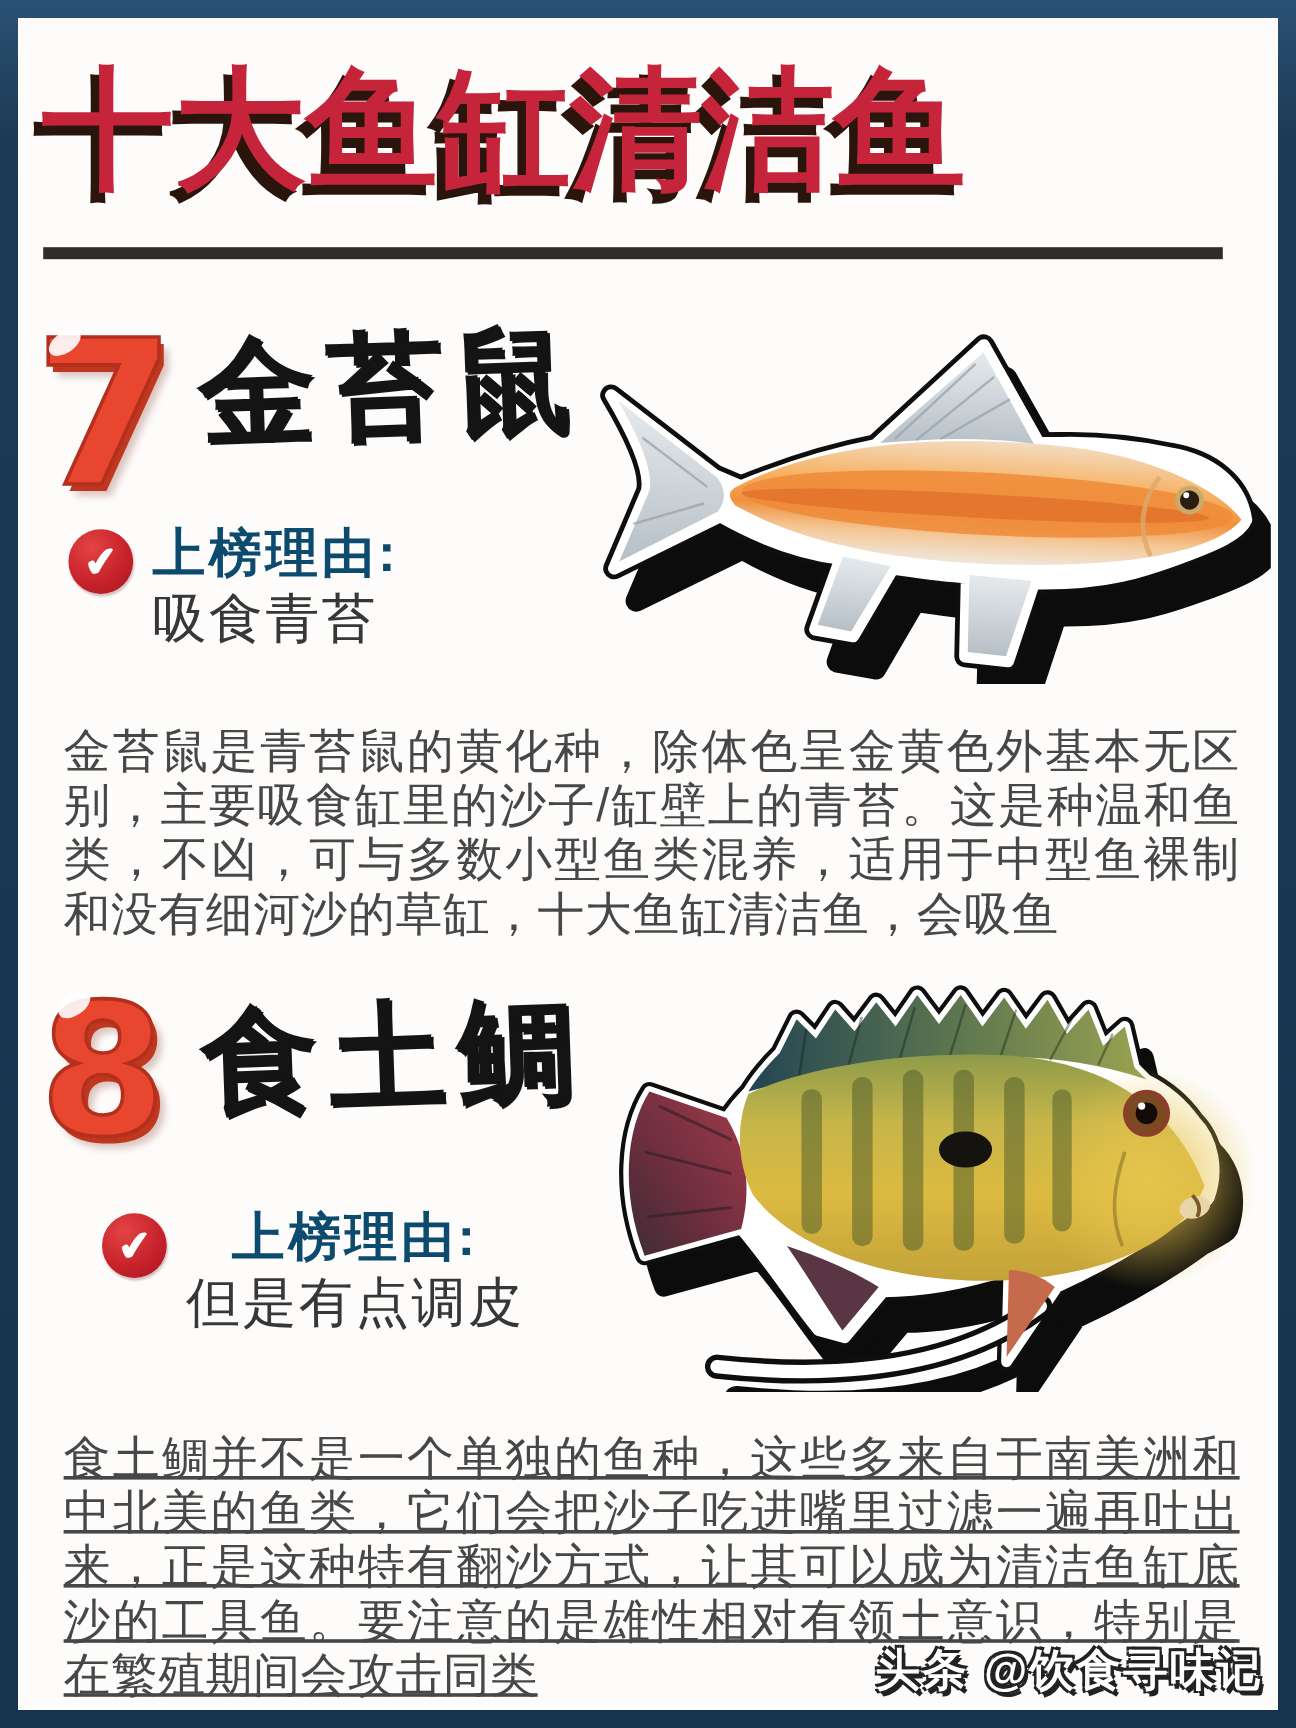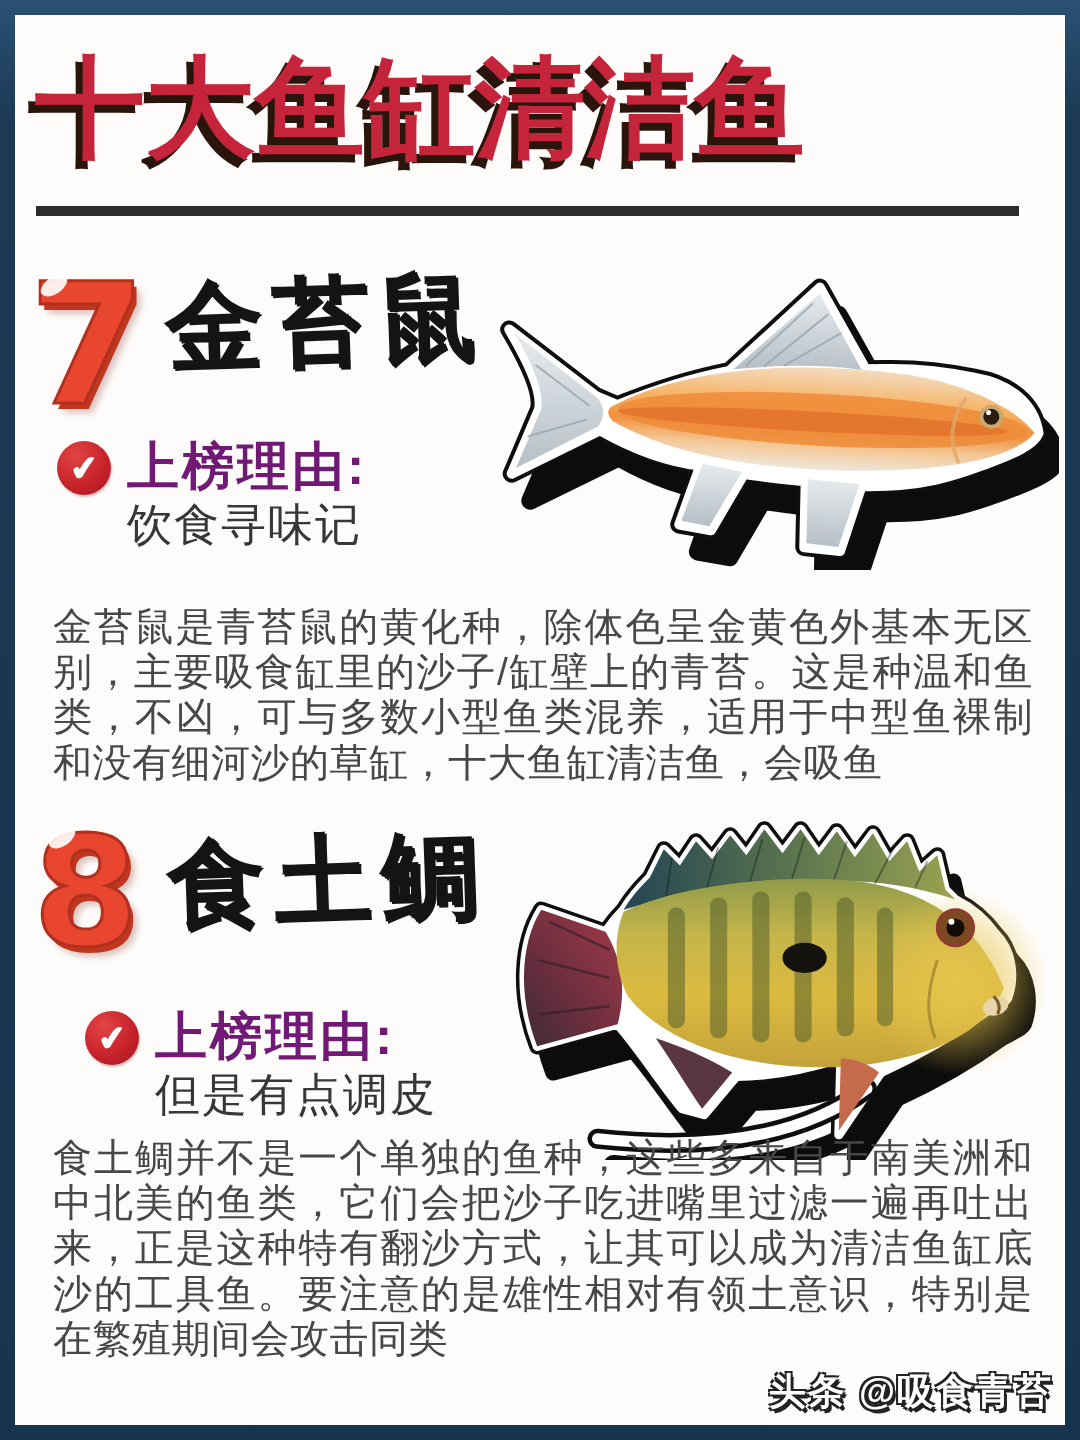--- a/index.html
+++ b/index.html
@@ -48,30 +48,30 @@
   .reason-row { position:absolute; display:flex; align-items:flex-start; }
   .row-7 { left:42px; top:424px; }
   .row-8 { left:70px; top:994px; }
   .check {
     flex:0 0 auto; width:54px; height:54px; border-radius:50%;
     background:radial-gradient(circle at 35% 28%, #e24444 0%, #c8232c 55%, #a5161f 100%);
     display:flex; align-items:center; justify-content:center; margin-right:16px; margin-top:2px;
     box-shadow:1px 2px 2px rgba(80,10,10,.25);
   }
   .check .mark { color:#ffffff; font-size:34px; font-weight:bold; transform:rotate(-6deg); }
-  .reason-label { color:#701a75; font-weight:bold; font-size:52px; line-height:1.05; letter-spacing:3px; white-space:nowrap; }
+  .reason-label { color:#0c4a6e; font-weight:bold; font-size:44px; line-height:1.05; letter-spacing:3px; white-space:nowrap;text-align:center; }
   .reason-value { color:#373737; font-size:45px; line-height:1.1; margin-top:6px; letter-spacing:2px; white-space:nowrap; }
 
   .desc {
     position:absolute; margin:0; width:980px;
     color:#474747; font-size:39px; line-height:1.16; letter-spacing:.5px;
     text-align:justify; font-weight:400;
   }
   .desc-7 { left:38px; top:589px; }
-  .desc-8 { left:38px; top:1120px; }
+  .desc-8 { left:38px; top:1178px;text-decoration:underline; }
 
   .watermark {
     position:absolute; right:12px; bottom:8px;
     color:#ffffff; font-size:37px; font-weight:700; letter-spacing:2px; white-space:nowrap;
     text-shadow:2px 2px 0 #222, -2px 2px 0 #222, 2px -2px 0 #222, -2px -2px 0 #222, 3px 4px 0 #222;
   }
 </style>
 </head>
 <body>
 
@@ -137,21 +137,21 @@
         </g>
       </svg>
     </div>
 
     <div class="reason-row row-7">
       <span class="check">
         <span class="mark">✔</span>
       </span>
       <span>
         <span class="reason-label" style="display:block">上榜理由:</span>
-        <span class="reason-value" style="display:block">饮食寻味记</span>
+        <span class="reason-value" style="display:block">吸食青苔</span>
       </span>
     </div>
 
     <p class="desc desc-7">金苔鼠是青苔鼠的黄化种，除体色呈金黄色外基本无区别，主要吸食缸里的沙子/缸壁上的青苔。这是种温和鱼类，不凶，可与多数小型鱼类混养，适用于中型鱼裸制和没有细河沙的草缸，十大鱼缸清洁鱼，会吸鱼</p>
 
     <div class="rank rank-8">
       <span class="num">8</span>
       <i class="gloss"></i>
     </div>
     <h2 class="fish-name name-8">食土鲷</h2>
@@ -247,15 +247,15 @@
         <span class="mark">✔</span>
       </span>
       <span>
         <span class="reason-label" style="display:block">上榜理由:</span>
         <span class="reason-value" style="display:block">但是有点调皮</span>
       </span>
     </div>
 
     <p class="desc desc-8">食土鲷并不是一个单独的鱼种，这些多来自于南美洲和中北美的鱼类，它们会把沙子吃进嘴里过滤一遍再吐出来，正是这种特有翻沙方式，让其可以成为清洁鱼缸底沙的工具鱼。要注意的是雄性相对有领土意识，特别是在繁殖期间会攻击同类</p>
 
-    <div class="watermark">头条 @吸食青苔</div>
+    <div class="watermark">头条 @饮食寻味记</div>
   </div>
 </div>
 
 </body></html>

